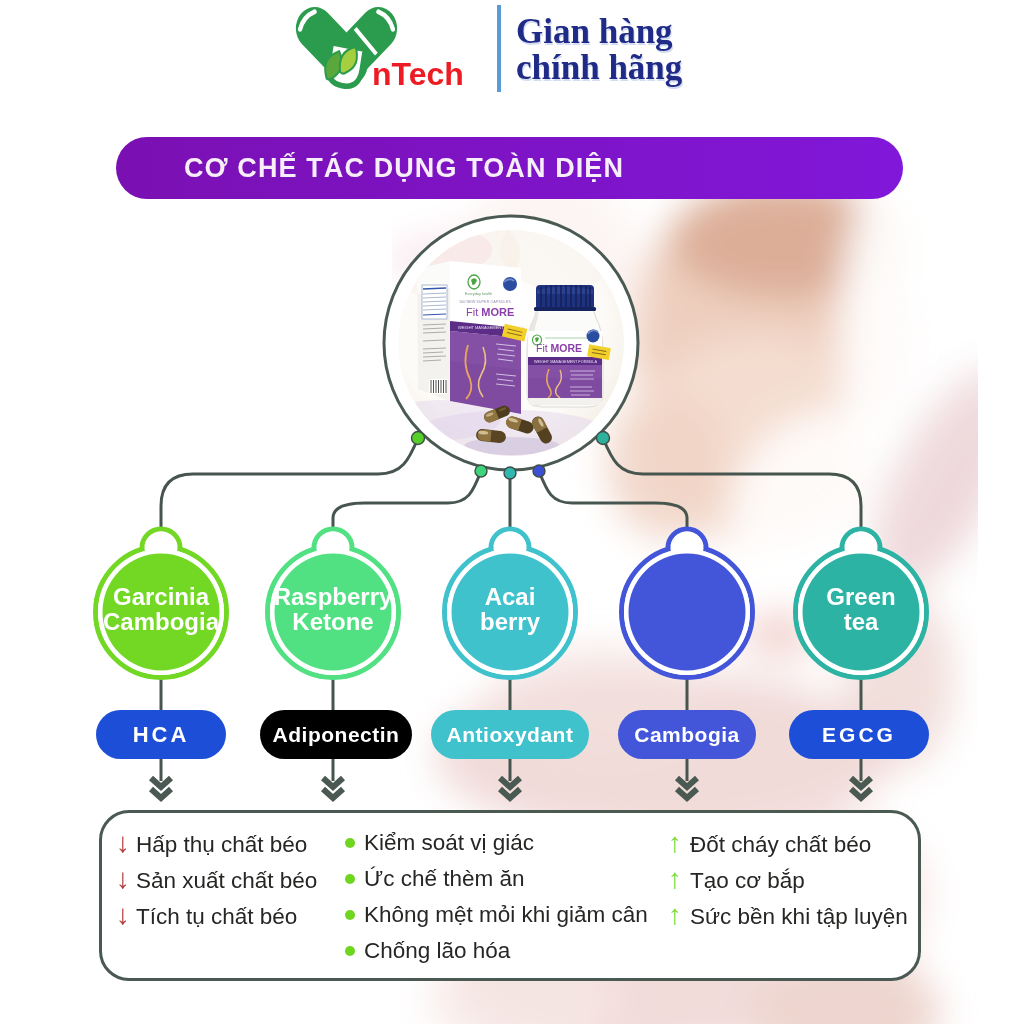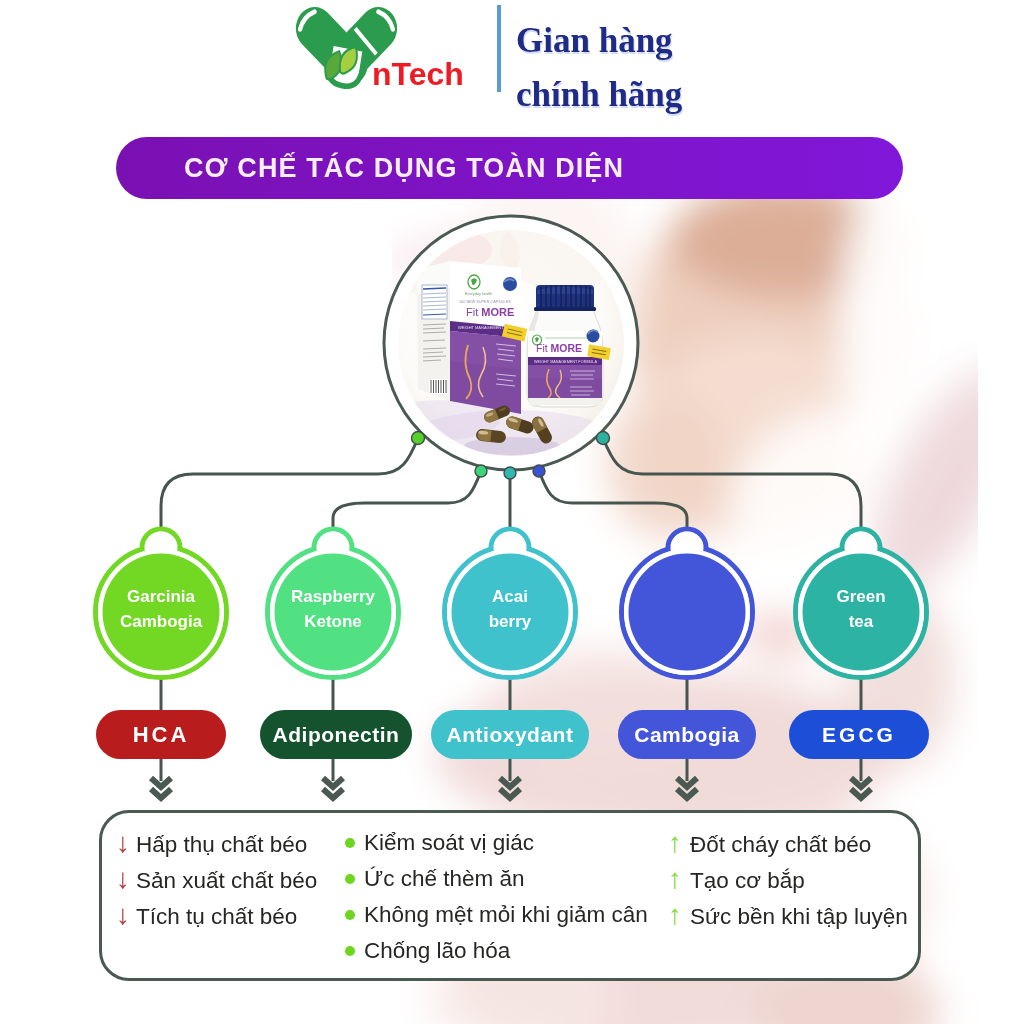--- a/index.html
+++ b/index.html
@@ -5,32 +5,32 @@
   html,body{margin:0;padding:0;}
   #page{position:relative;width:1024px;height:1024px;overflow:hidden;background:#ffffff;
         font-family:"Liberation Sans", sans-serif;}
   #page *{box-sizing:border-box;}
   svg{position:absolute;left:0;top:0;}
   #banner{position:absolute;left:116px;top:137px;width:787px;height:62px;border-radius:31px;
           background:linear-gradient(90deg,#7a10b2 0%,#8117d9 100%);
           color:#f7eef9;font-weight:bold;font-size:27px;letter-spacing:1.1px;
           line-height:63px;padding-left:68px;}
   .clabel{position:absolute;width:140px;text-align:center;color:#ffffff;font-weight:bold;
-          font-size:17px;line-height:25px;}
+          font-size:24px;line-height:25px;}
   .pill{position:absolute;height:49px;border-radius:25px;color:#ffffff;font-weight:bold;
         font-size:21px;text-align:center;line-height:49px;letter-spacing:.5px;}
   #bbox{position:absolute;left:99px;top:810px;width:822px;height:171px;background:#ffffff;
         border:3px solid #4a5a53;border-radius:30px;}
   .row{position:absolute;height:36px;line-height:36px;font-size:22.5px;color:#262624;white-space:nowrap;}
   .da{color:#b23d3d;font-size:28px;display:inline-block;margin-right:6px;}
   .ua{color:#7edb3a;font-size:28px;display:inline-block;margin-right:8px;}
   .bu{display:inline-block;width:10px;height:10px;border-radius:5px;background:#6fd61f;
       vertical-align:2px;margin-right:9px;}
   #gian{position:absolute;left:516px;top:14px;font-family:"Liberation Serif",serif;
-        font-weight:bold;color:#1f2b87;font-size:35px;line-height:54px;
+        font-weight:bold;color:#1f2b87;font-size:35px;line-height:36px;
         text-shadow:1px 1.5px 0 rgba(110,140,205,0.3);}
   #ntech{position:absolute;left:372px;top:56px;color:#ed1c24;font-weight:bold;font-size:32px;}
   #divider{position:absolute;left:497px;top:5px;width:4px;height:87px;background:#5b9bd5;}
 </style>
 </head>
 <body>
 <div id="page">
   <svg id="art" width="1024" height="1024" viewBox="0 0 1024 1024">
     <defs>
       <filter id="bl" x="-60%" y="-60%" width="220%" height="220%">
@@ -307,22 +307,22 @@
     </g>
   </svg>
   <div id="banner">CƠ CHẾ TÁC DỤNG TOÀN DIỆN</div>
   <div id="ntech">nTech</div>
   <div id="divider"></div>
   <div id="gian">Gian hàng<br>chính hãng</div>
   <div class="clabel" style="left:91px;top:584px;">Garcinia<br>Cambogia</div>
   <div class="clabel" style="left:263px;top:584px;">Raspberry<br>Ketone</div>
   <div class="clabel" style="left:440px;top:584px;">Acai<br>berry</div>
   <div class="clabel" style="left:791px;top:584px;">Green<br>tea</div>
-  <div class="pill" style="left:96px;top:710px;width:130px;background:#b91c1c;letter-spacing:3px;font-size:22px;">HCA</div>
-  <div class="pill" style="left:260px;top:710px;width:152px;background:#14532d;">Adiponectin</div>
+  <div class="pill" style="left:96px;top:710px;width:130px;background:#1d4ed8;letter-spacing:3px;font-size:22px;">HCA</div>
+  <div class="pill" style="left:260px;top:710px;width:152px;background:#000000;">Adiponectin</div>
   <div class="pill" style="left:431px;top:710px;width:158px;background:#40c2cd;">Antioxydant</div>
   <div class="pill" style="left:618px;top:710px;width:138px;background:#4355d8;">Cambogia</div>
   <div class="pill" style="left:789px;top:710px;width:140px;background:#1d4ed8;letter-spacing:3px;">EGCG</div>
   <div id="bbox"></div>
   <div class="row" style="left:116px;top:825px;"><span class="da">↓</span>Hấp thụ chất béo</div>
   <div class="row" style="left:116px;top:861px;"><span class="da">↓</span>Sản xuất chất béo</div>
   <div class="row" style="left:116px;top:897px;"><span class="da">↓</span>Tích tụ chất béo</div>
   <div class="row" style="left:345px;top:825px;"><span class="bu"></span>Kiểm soát vị giác</div>
   <div class="row" style="left:345px;top:861px;"><span class="bu"></span>Ức chế thèm ăn</div>
   <div class="row" style="left:345px;top:897px;"><span class="bu"></span>Không mệt mỏi khi giảm cân</div>

